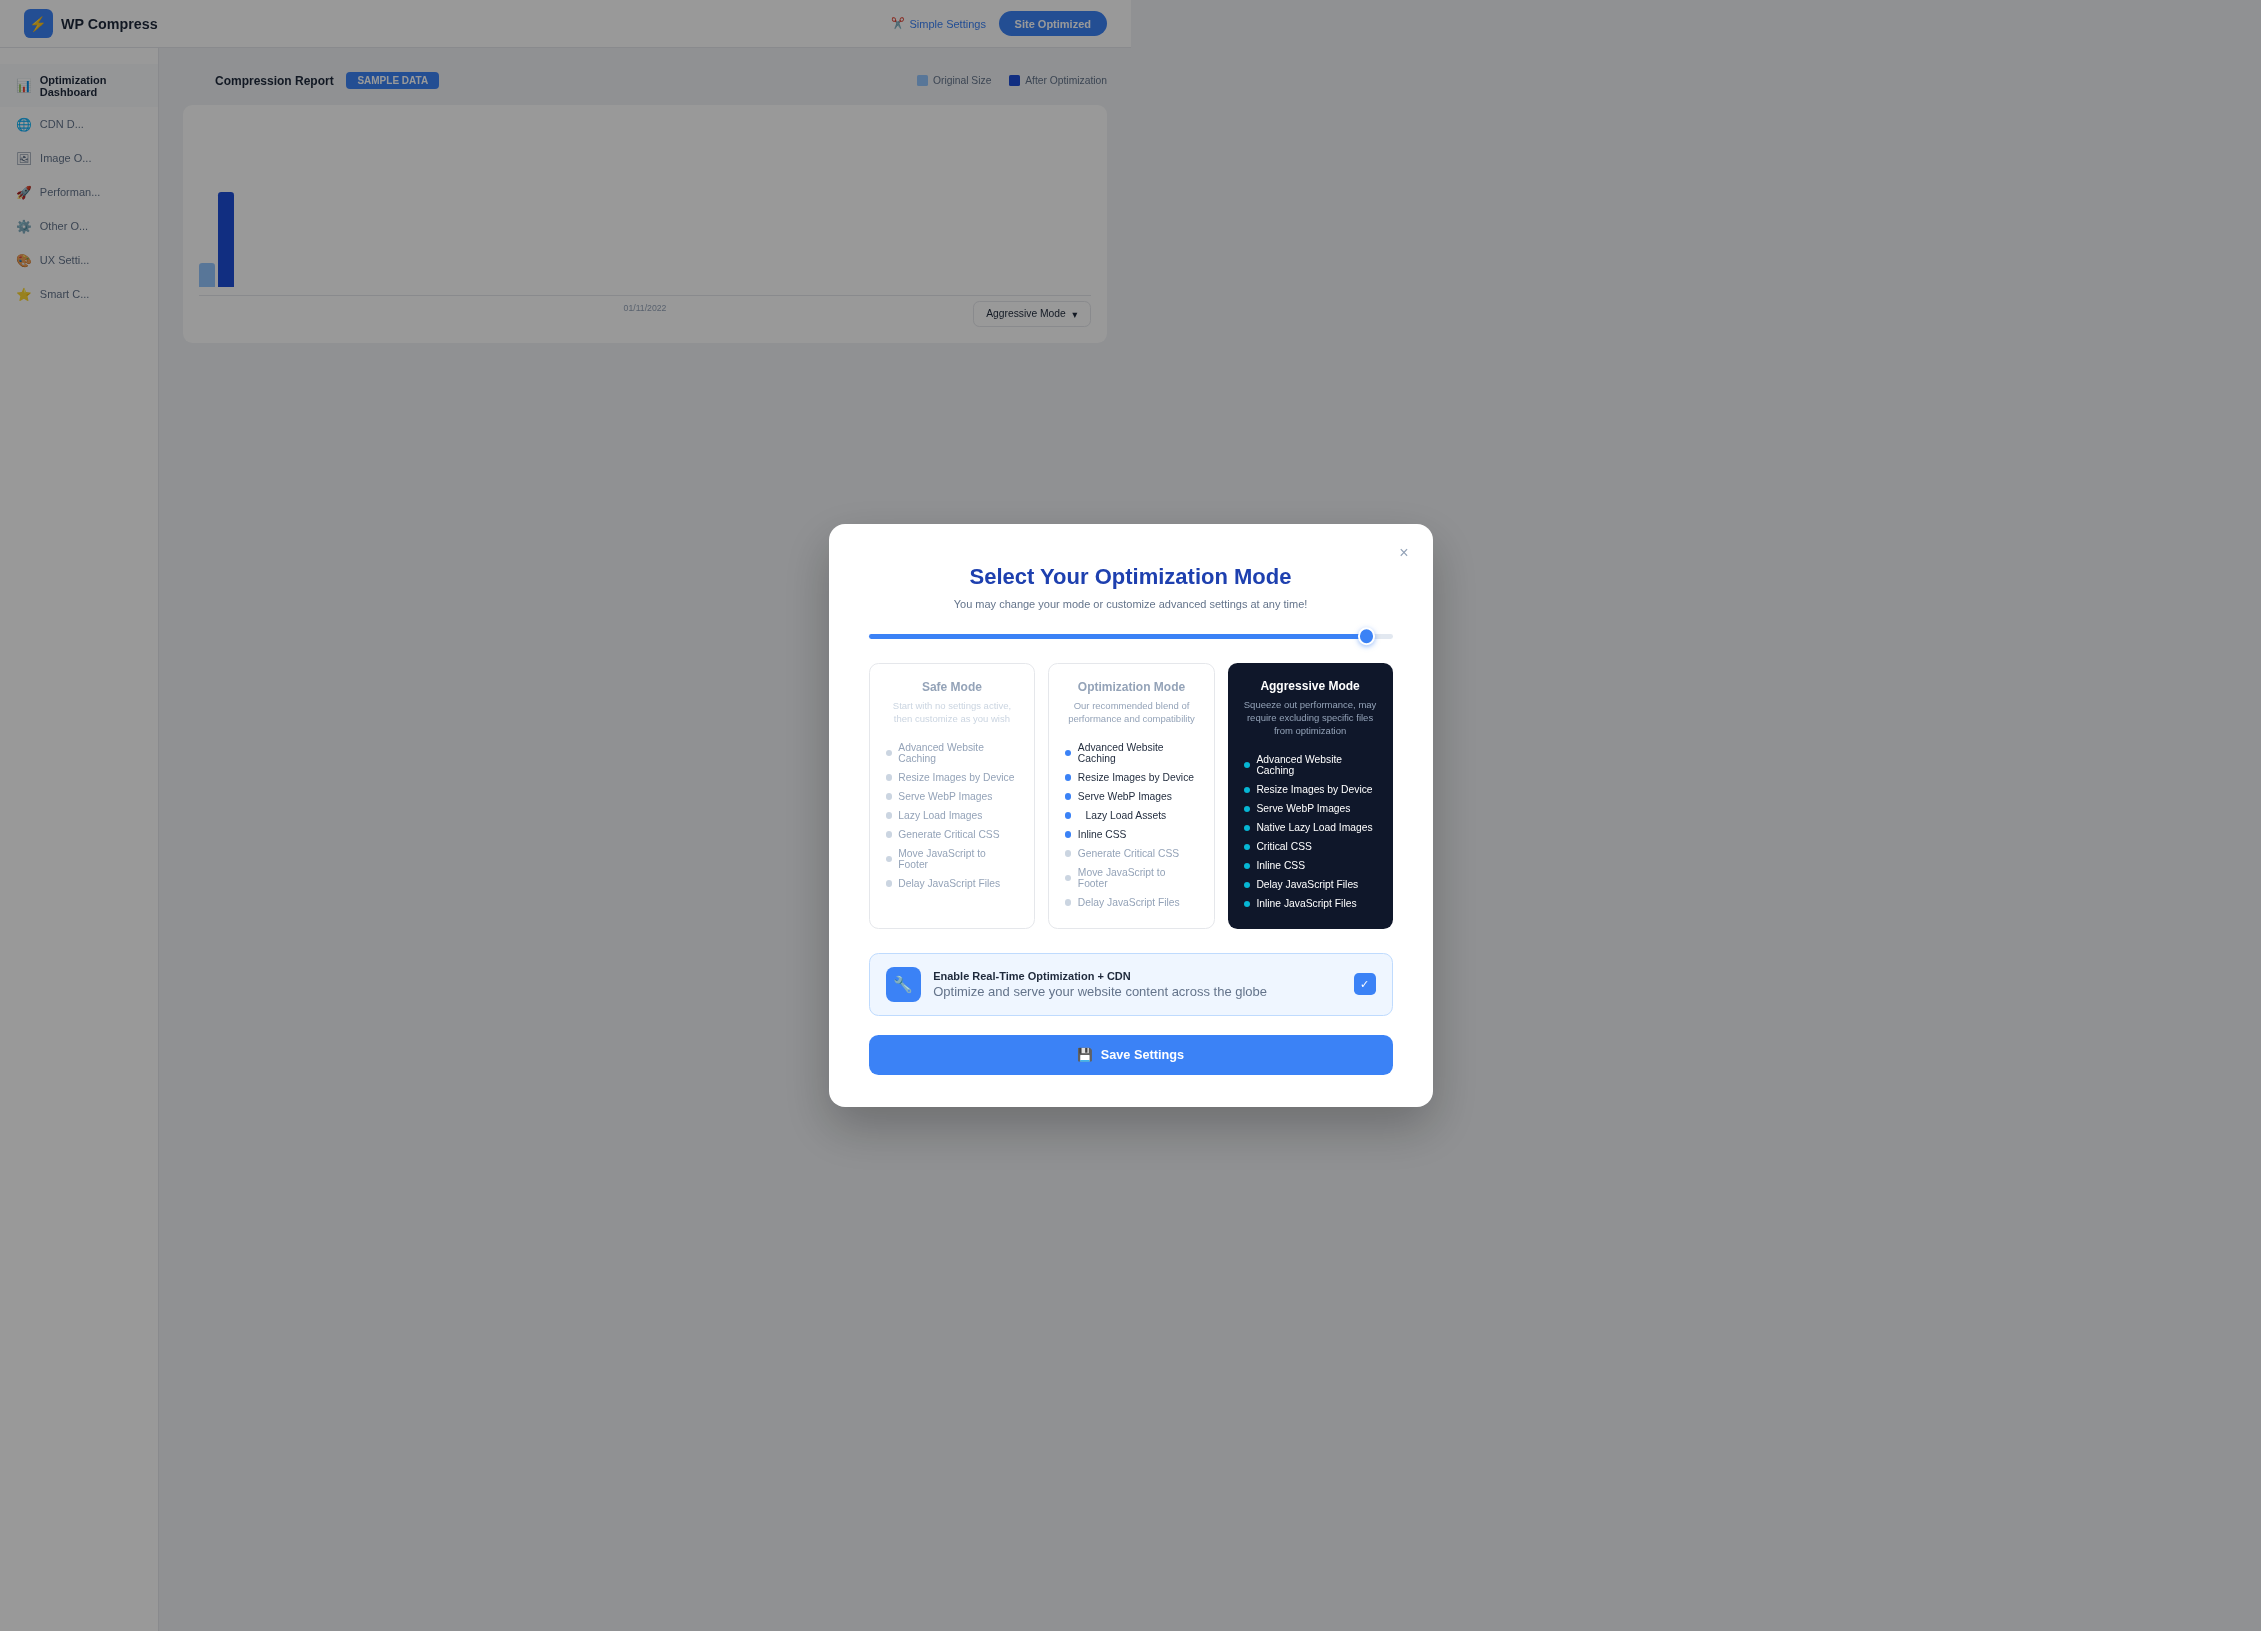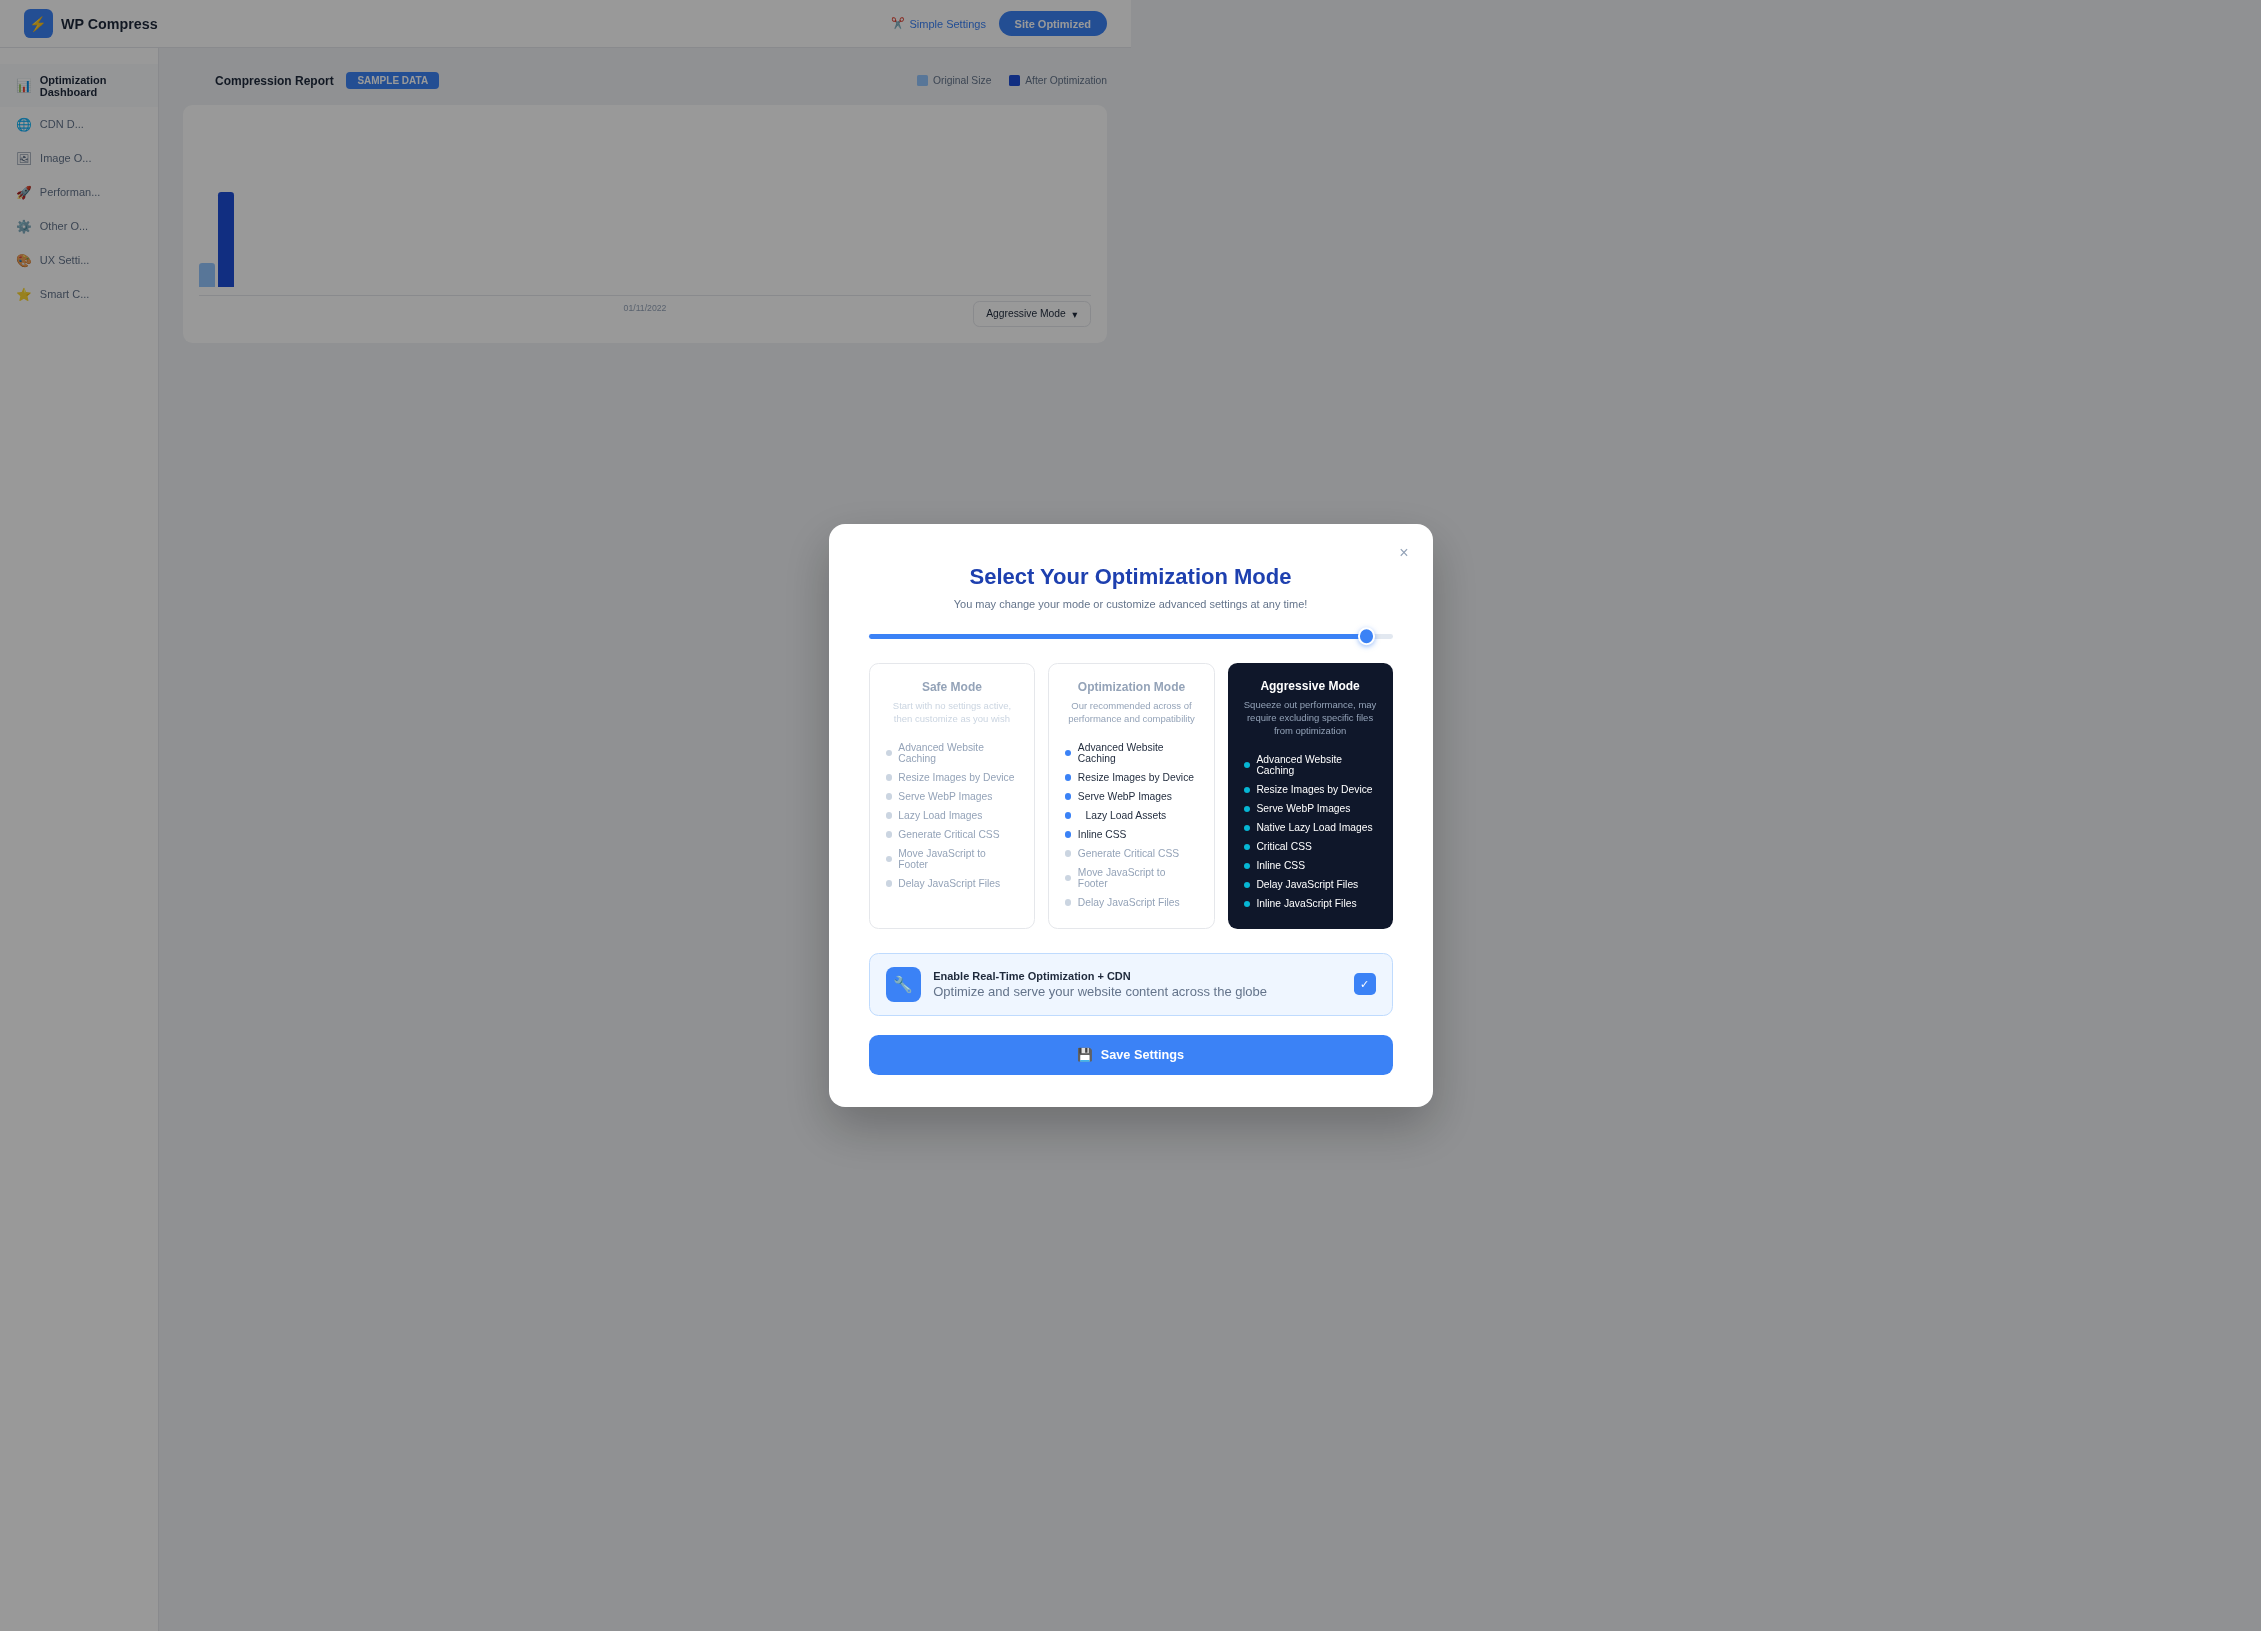--- a/index.html
+++ b/index.html
@@ -305,21 +305,21 @@
           </li>
           <li class="feature-item">
             <div class="feature-dot dot-disabled"></div>
             <span>Delay JavaScript Files</span>
           </li>
         </ul>
       </div>
 
       <div class="mode-col mode-col-recommended">
         <div class="mode-col-title">Optimization Mode</div>
-        <div class="mode-col-desc">Our recommended across of performance and compatibility</div>
+        <div class="mode-col-desc">Our recommended blend of performance and compatibility</div>
         <ul class="feature-list">
           <li class="feature-item feature-item-active" style="color:#1e293b;">
             <div class="feature-dot dot-blue"></div>
             <span>Advanced Website Caching</span>
           </li>
           <li class="feature-item feature-item-active" style="color:#1e293b;">
             <div class="feature-dot dot-blue"></div>
             <span>Resize Images by Device</span>
           </li>
           <li class="feature-item feature-item-active" style="color:#1e293b;">

